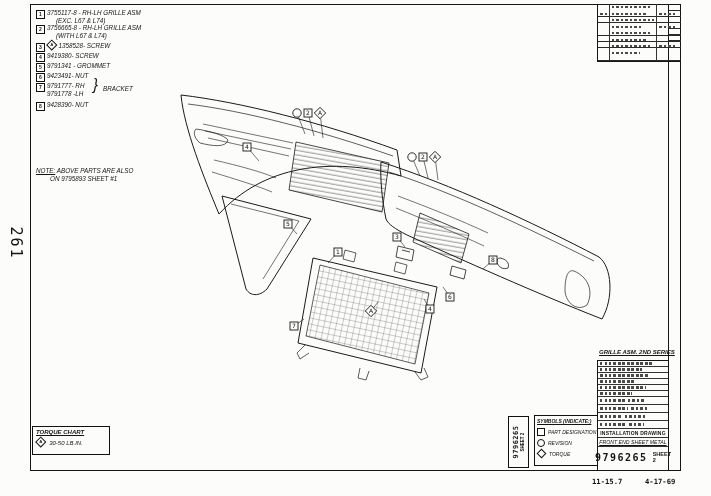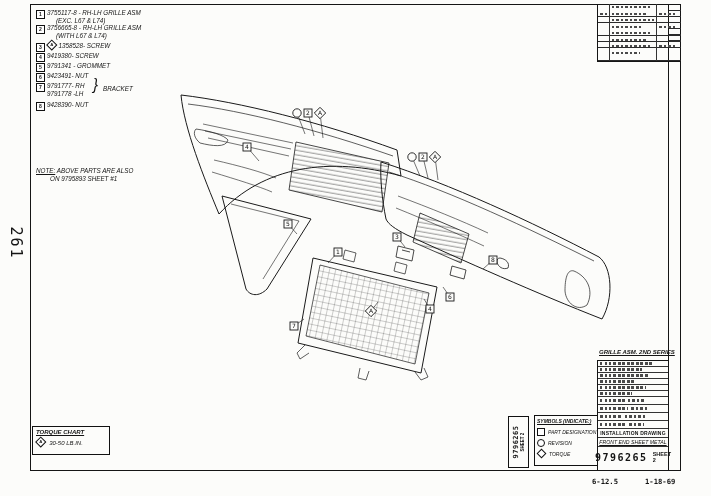--- a/index.html
+++ b/index.html
@@ -324,16 +324,16 @@
         <div class="scribble" style="width:22%"></div>
       </div>
     <div class="tb-type1">INSTALLATION DRAWING</div>
     <div class="tb-type2">FRONT END SHEET METAL</div>
     <div class="tb-num">
       <span class="num">9796265</span>
       <span class="sheetlab">SHEET 2</span>
     </div>
   </div>
 
-  <div class="footer" style="left:592px;top:477px">6-12.5</div>
-  <div class="footer" style="left:645px;top:477px">1-18-69</div>
+  <div class="footer" style="left:592px;top:477px">11-15.7</div>
+  <div class="footer" style="left:645px;top:477px">4-17-69</div>
 
 </div>
 
 </body></html>

